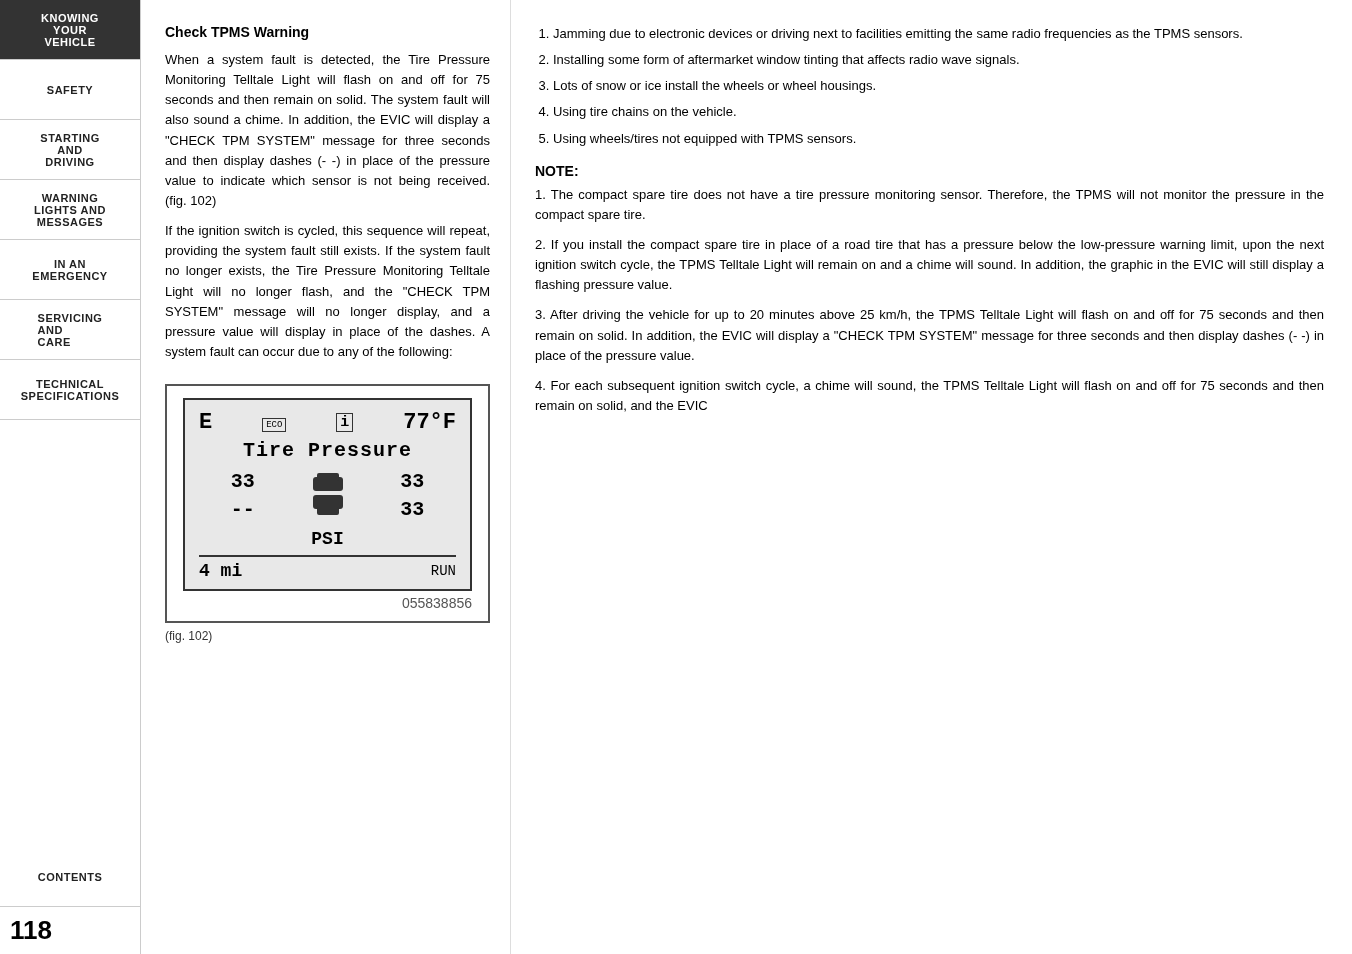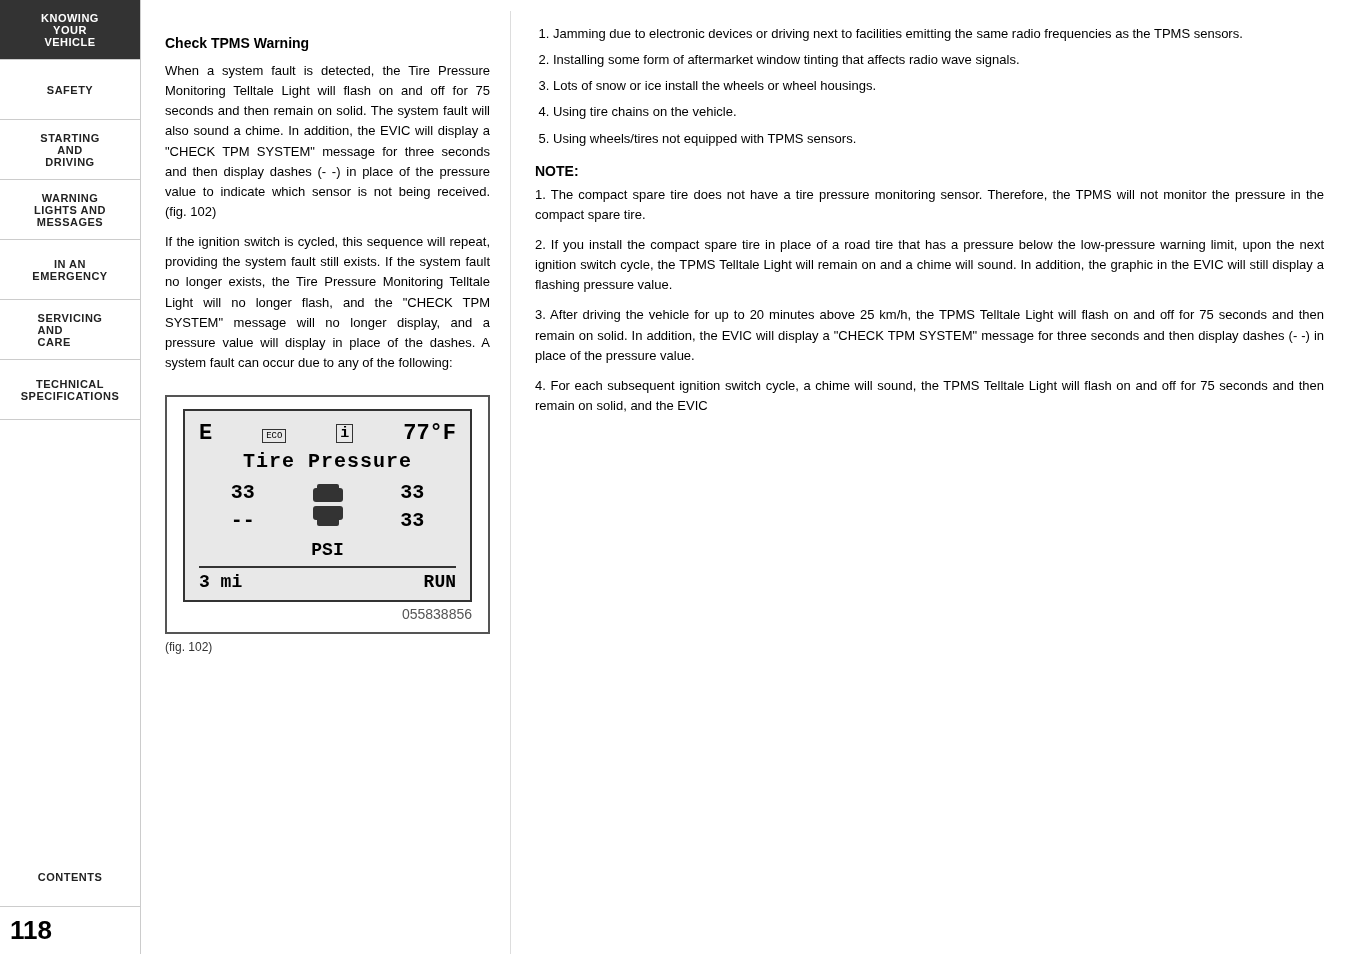--- a/index.html
+++ b/index.html
@@ -70,21 +70,20 @@
     }
 
     
     .left-col {
       width: 370px;
       min-width: 370px;
       padding: 24px 20px 10px 24px;
       display: flex;
       flex-direction: column;
       border-right: 1px solid #ddd;
-      margin-top: 11px;
     }
 
     .section-title {
       font-size: 14px;
       font-weight: bold;
       margin-bottom: 10px;
     }
 
     .body-text {
       font-size: 13px;
@@ -300,22 +299,22 @@
               </svg>
             </span>
             <span>33</span>
           </div>
 
           <div class="evic-psi">PSI</div>
 
           <div class="evic-divider"></div>
 
           <div class="evic-bottom-row">
-            <span style="font-family:'Courier New', monospace; font-size:18px; font-weight:bold;">3 mi</span>
-            <span style="font-size:18px; font-weight:bold;">RUN</span>
+            <span style="font-family:'Courier New', monospace; font-size:18px; font-weight:bold;">4 mi</span>
+            <span style="font-size:14px; font-weight:normal;">RUN</span>
           </div>
         </div>
         <div class="figure-code">055838856</div>
       </div>
 
       <div class="fig-caption">(fig. 102)</div>
     </div>
 
     <div class="right-col">
       <ol class="ordered-list">

